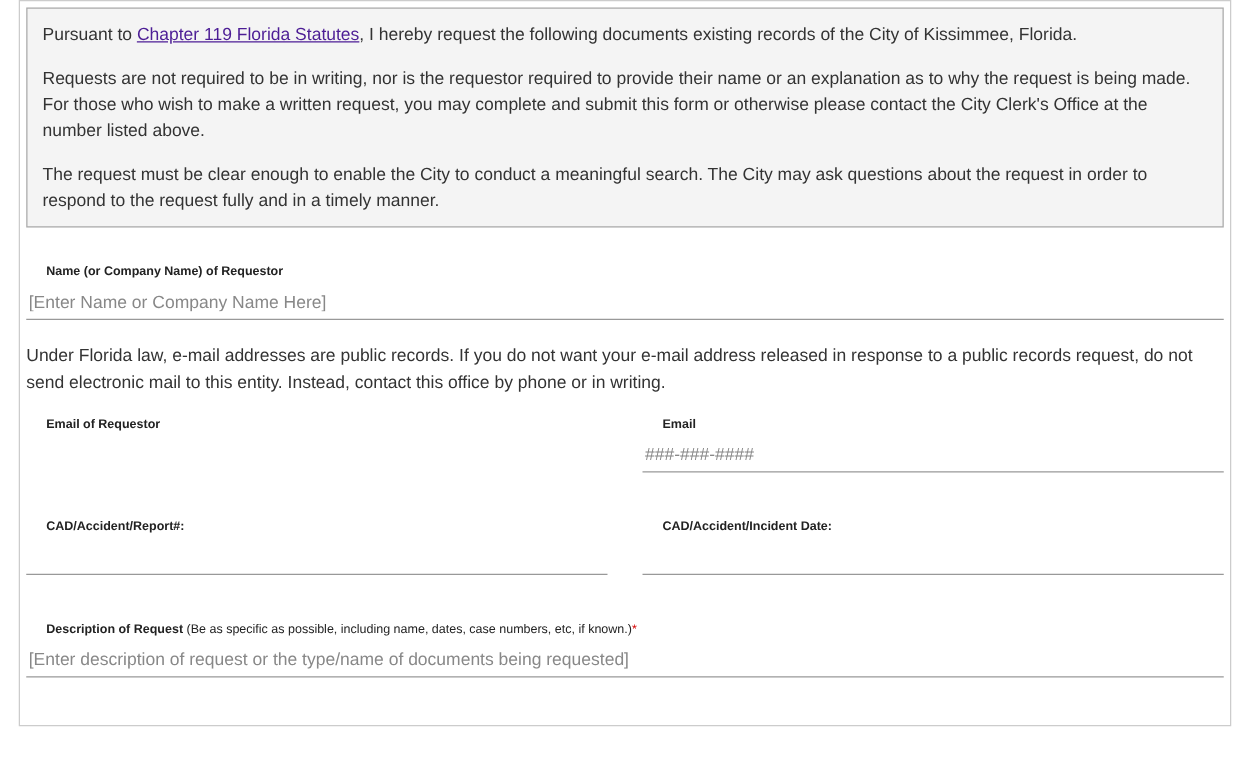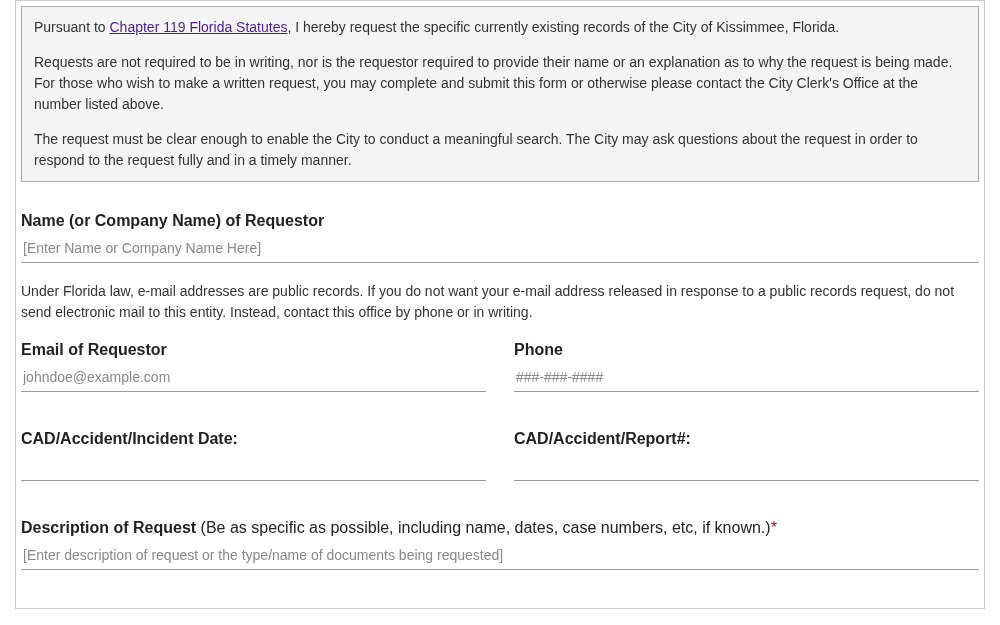--- a/index.html
+++ b/index.html
@@ -43,24 +43,25 @@
       text-decoration: underline;
     }
     .form-body {
       padding: 30px 5px 20px 5px;
     }
     .field-group {
       margin-bottom: 18px;
     }
     .field-label {
       font-weight: bold;
-      font-size: 16px;
+      font-size: 10px;
       color: #222;
       display: block;
       margin-bottom: 4px;
+      margin-left: 16px;
     }
     .field-label .sublabel {
       font-weight: normal;
     }
     .required {
       color: #d40000;
       font-weight: normal;
     }
     .text-input {
       width: 100%;
@@ -93,56 +94,55 @@
     }
   </style>
 </head>
 <body>
 
 <div class="page-container">
   <div class="form-card">
 
     <div class="notice-box">
       <p>
-        <span>Pursuant to </span><a href="#">Chapter 119 Florida Statutes</a><span>, I hereby request the specific currently existing records of the City of Kissimmee, Florida.</span>
+        <span>Pursuant to </span><a href="#">Chapter 119 Florida Statutes</a><span>, I hereby request the following documents existing records of the City of Kissimmee, Florida.</span>
       </p>
       <p>Requests are not required to be in writing, nor is the requestor required to provide their name or an explanation as to why the request is being made. For those who wish to make a written request, you may complete and submit this form or otherwise please contact the City Clerk's Office at the number listed above.</p>
       <p>The request must be clear enough to enable the City to conduct a meaningful search. The City may ask questions about the request in order to respond to the request fully and in a timely manner.</p>
     </div>
 
     <div class="form-body">
 
       <div class="field-group">
         <label class="field-label">Name (or Company Name) of Requestor</label>
         <input type="text" class="text-input" placeholder="[Enter Name or Company Name Here]" style="">
       </div>
 
       <p class="info-text">Under Florida law, e-mail addresses are public records. If you do not want your e-mail address released in response to a public records request, do not send electronic mail to this entity. Instead, contact this office by phone or in writing.</p>
 
       <div class="row">
         <div class="col field-group">
           <label class="field-label">Email of Requestor</label>
-          <input type="text" class="text-input" placeholder="johndoe@example.com" style="">
         </div>
         <div class="col field-group">
-          <label class="field-label">Phone</label>
+          <label class="field-label">Email</label>
           <input type="text" class="text-input" placeholder="###-###-####" style="">
         </div>
       </div>
 
 
       <div class="spacer"></div>
 
       <div class="row">
         <div class="col field-group">
-          <label class="field-label">CAD/Accident/Incident Date:</label>
+          <label class="field-label">CAD/Accident/Report#:</label>
           <input type="text" class="text-input" style="">
         </div>
         <div class="col field-group">
-          <label class="field-label">CAD/Accident/Report#:</label>
+          <label class="field-label">CAD/Accident/Incident Date:</label>
           <input type="text" class="text-input" style="">
         </div>
       </div>
 
       <div class="spacer"></div>
 
       <div class="field-group">
         <label class="field-label">
           <span>Description of Request</span><span class="sublabel">  (Be as specific as possible, including name, dates, case numbers, etc, if known.)</span><span class="required">*</span>
         </label>

